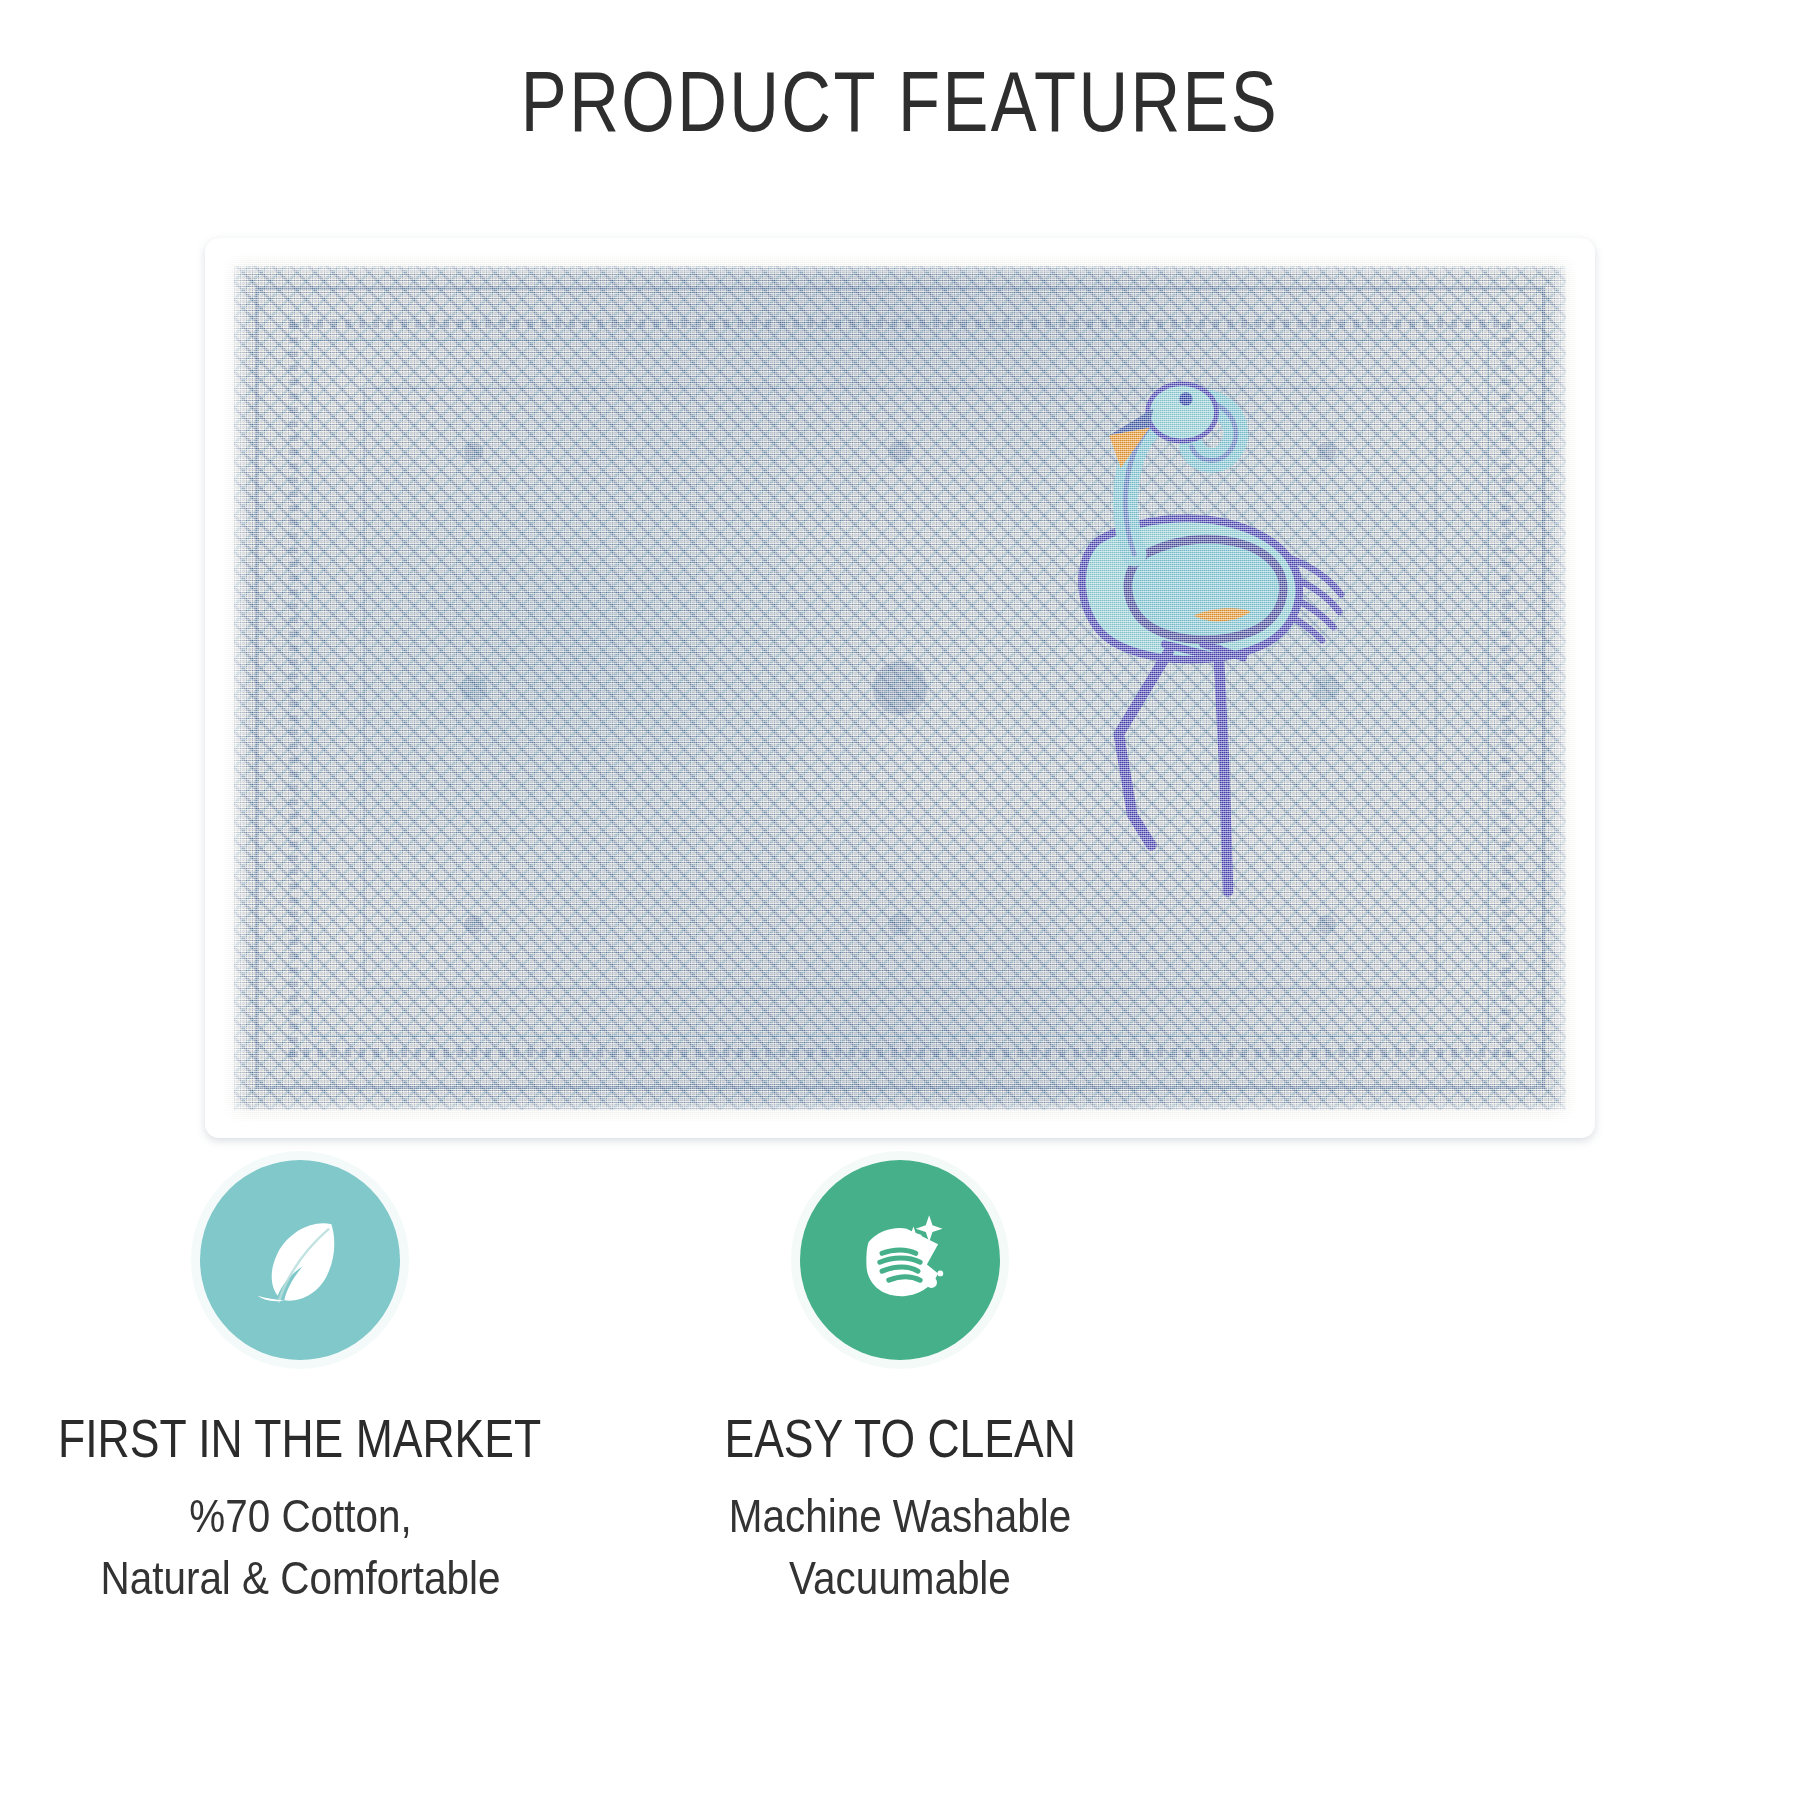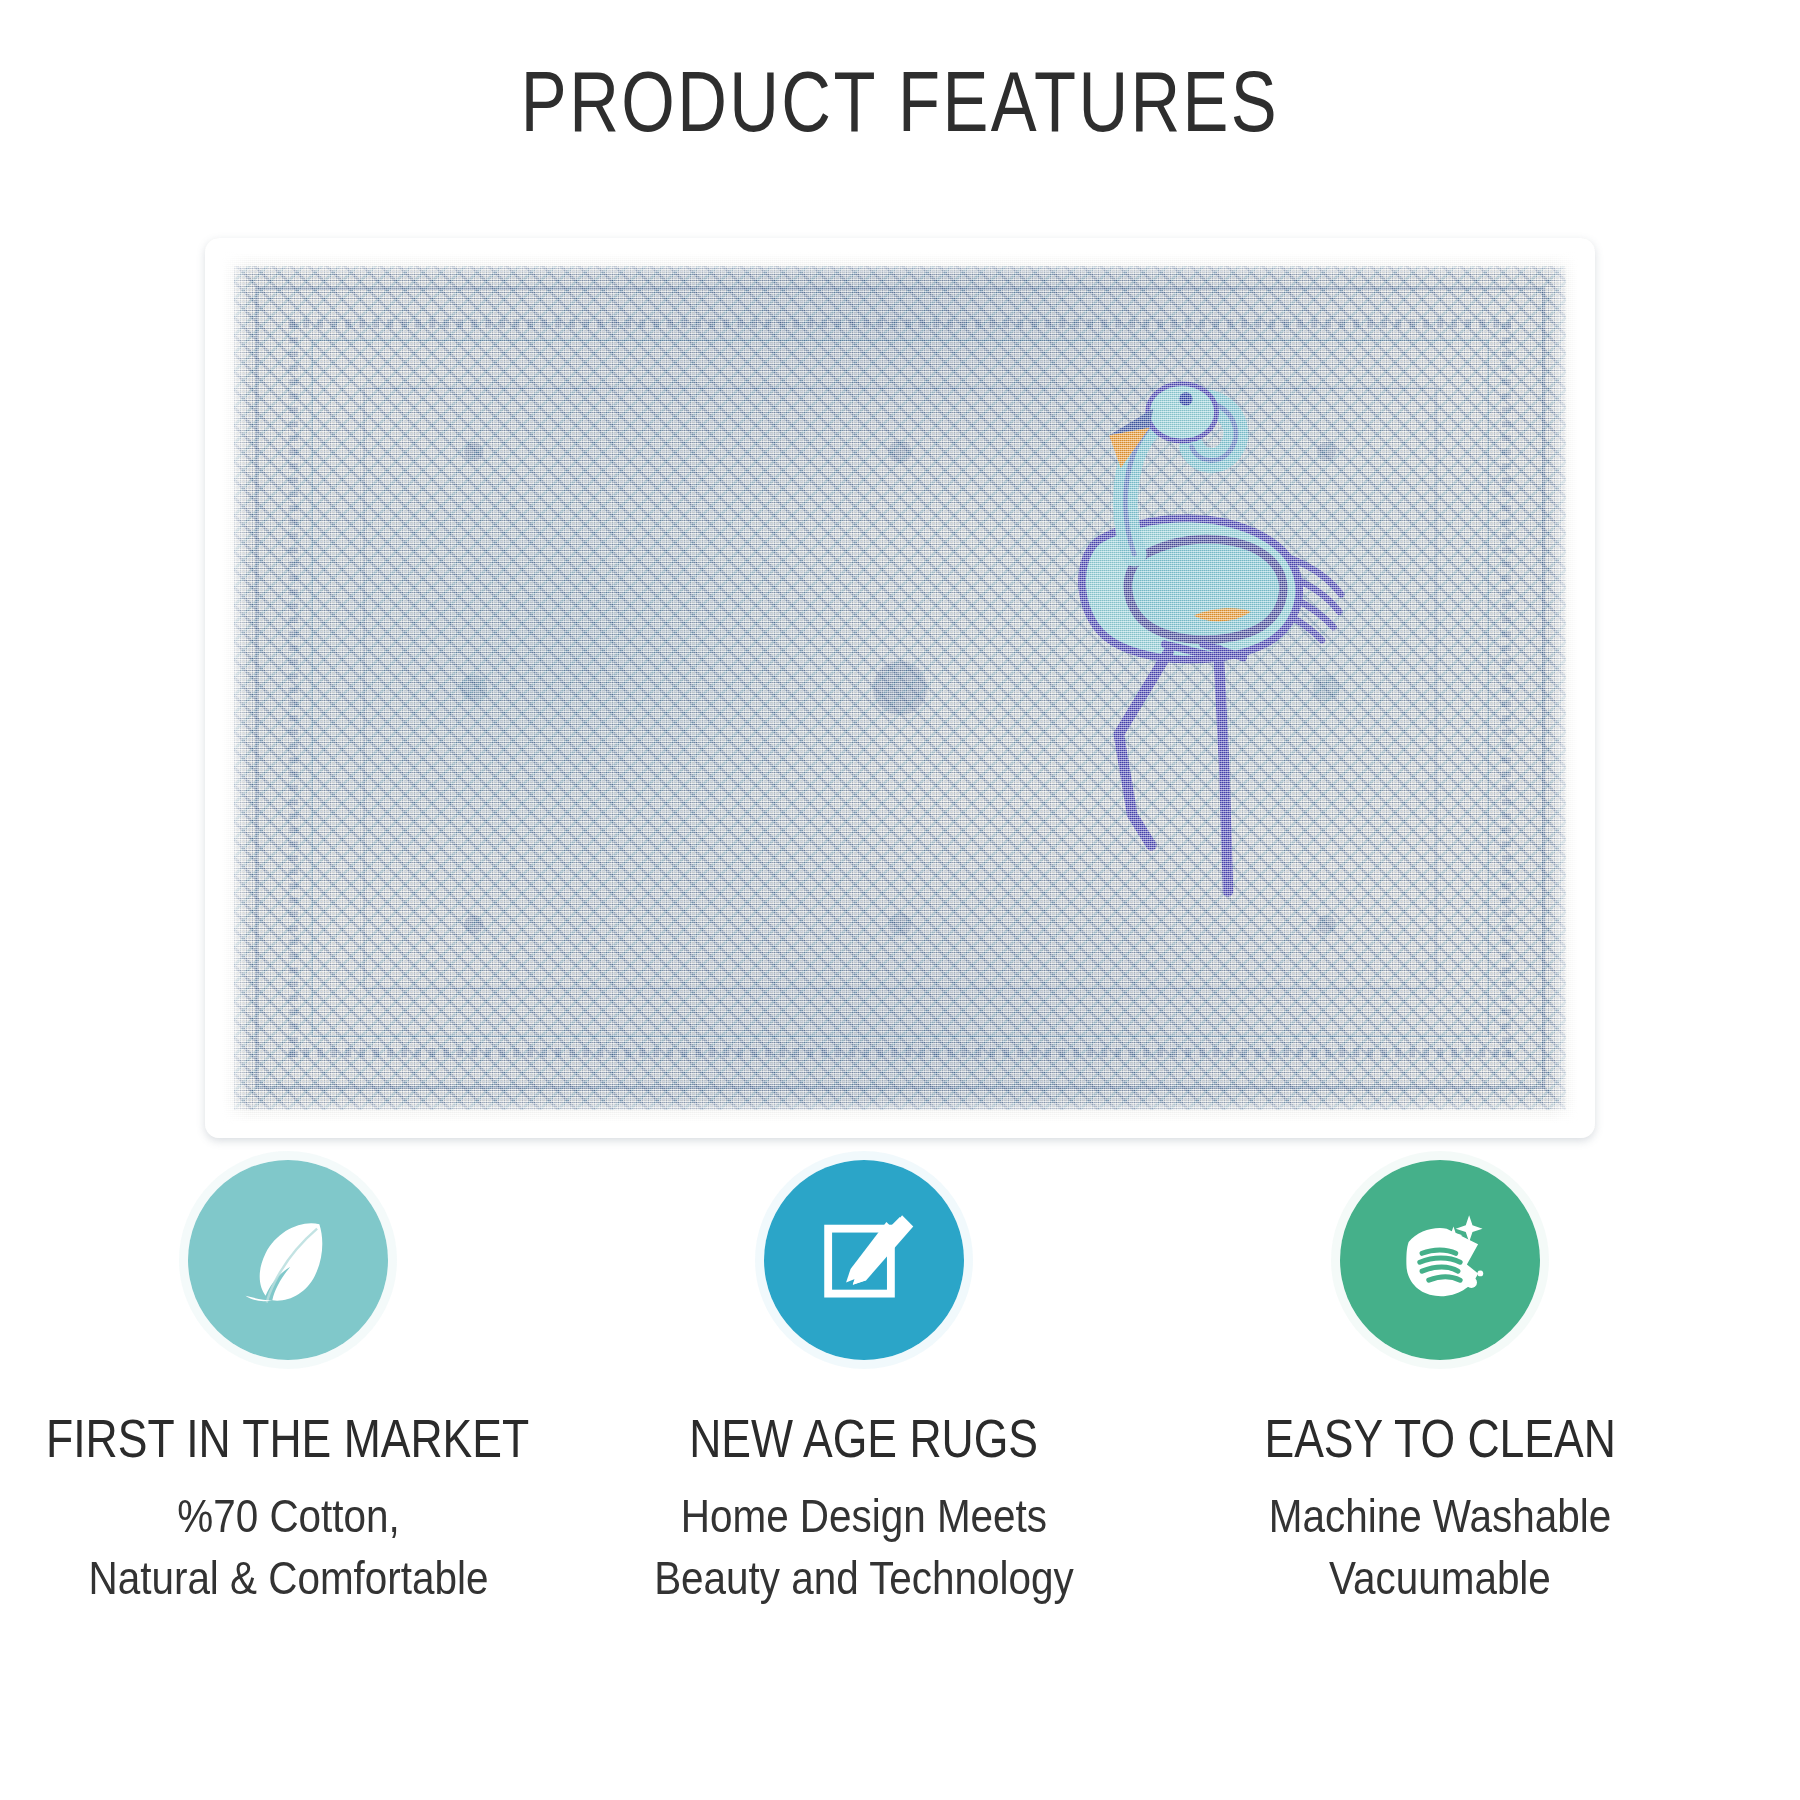--- a/index.html
+++ b/index.html
@@ -281,38 +281,20 @@
         <path d="M36 86 C 26 88 18 86 12 82 C 20 84 28 86 36 86 Z" fill="#ffffff"></path>
       </svg>
     </div>
     <div class="feature-title">FIRST IN THE MARKET</div>
     <div class="feature-sub">
       <span class="l1">%70 Cotton,</span>
       <span class="l2">Natural &amp; Comfortable</span>
     </div>
   </div>
 
-  <div class="feature">
-    <div class="icon-circle" style="background:#2ba5c8; color:#bfe2f0;">
-      <svg viewBox="0 0 100 100">
-        <rect x="18" y="22" width="56" height="58" fill="none" stroke="#ffffff" stroke-width="7"></rect>
-
-        <path d="M84 10 L 94 20 L 52 68 L 40 72 L 44 60 Z" fill="#ffffff"></path>
-        <path d="M44 60 L 52 68 L 40 72 Z" fill="#ffffff"></path>
-
-        <path d="M70 16 L 80 26 L 44 66 L 34 70 L 38 58 Z" fill="#ffffff"></path>
-        <rect x="76" y="14" width="12" height="12" fill="#ffffff" transform="rotate(45 82 20)"></rect>
-      </svg>
-    </div>
-    <div class="feature-title">NEW AGE RUGS</div>
-    <div class="feature-sub">
-      <span class="l1">Home Design Meets</span>
-      <span class="l2">Beauty and Technology</span>
-    </div>
-  </div>
 
   <div class="feature">
     <div class="icon-circle" style="background:#45b08a; color:#cbe9dd;">
       <svg viewBox="0 0 100 100">
 
         <path d="M22 34 C 30 24 44 20 56 22 L 84 36 L 74 54 L 84 62
                  C 78 76 62 84 46 82 C 30 80 20 68 20 54 C 20 46 20 40 22 34 Z" fill="#ffffff"></path>
 
         <g fill="none" stroke="#45b08a" stroke-width="4.5" stroke-linecap="round">
           <path d="M34 44 C 44 40 56 40 64 44"></path>

